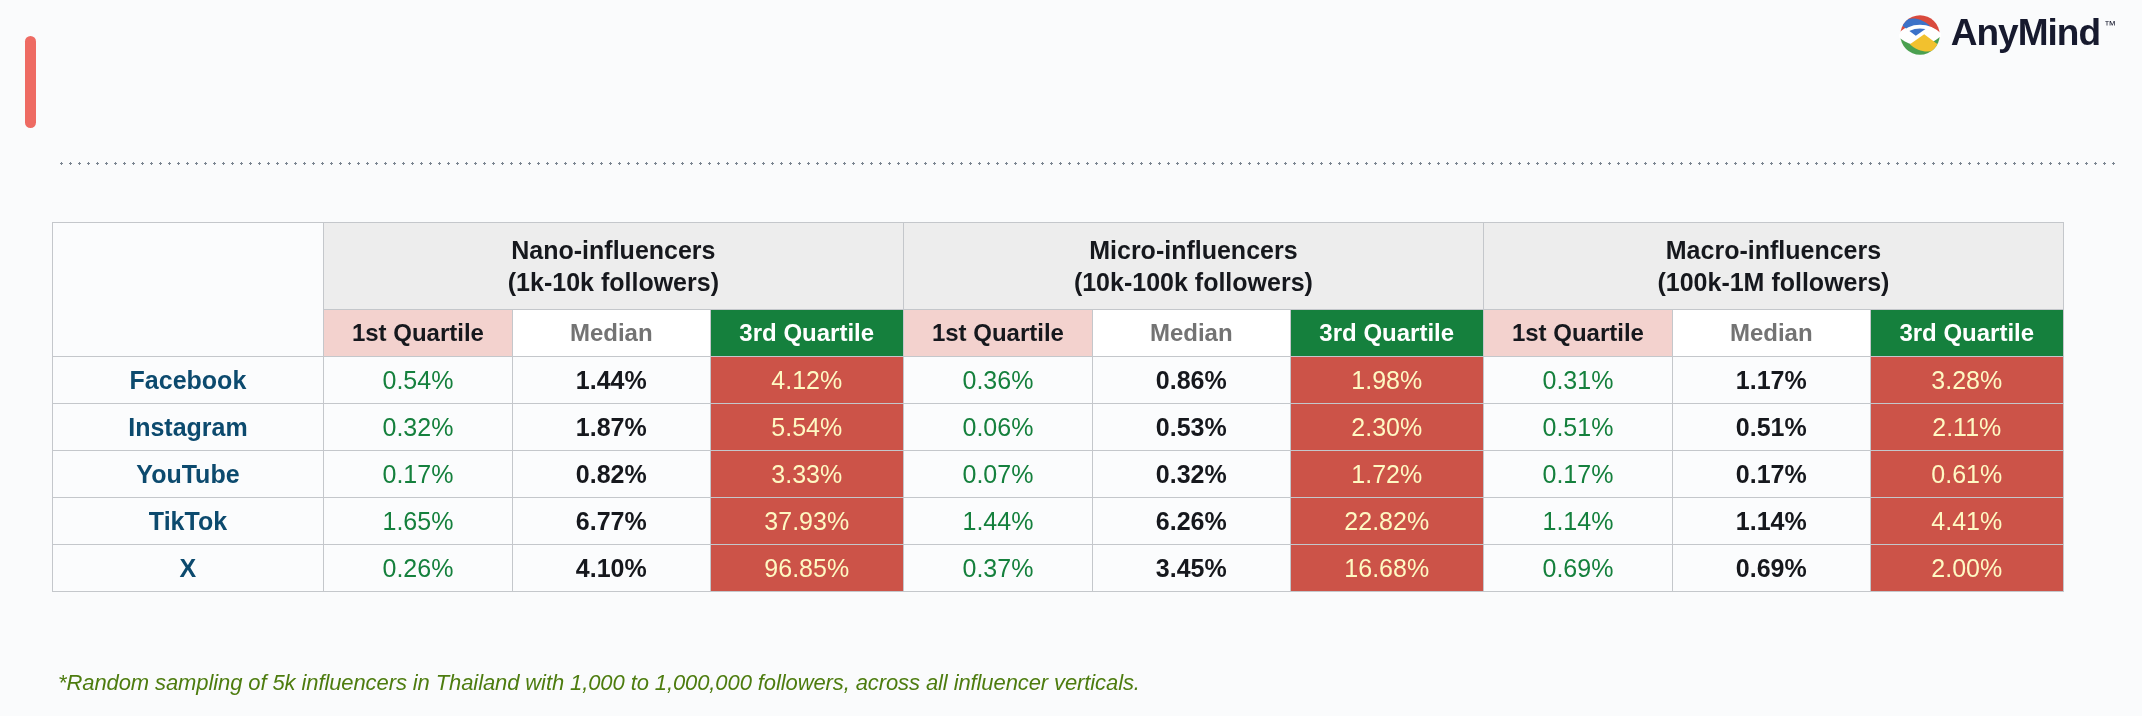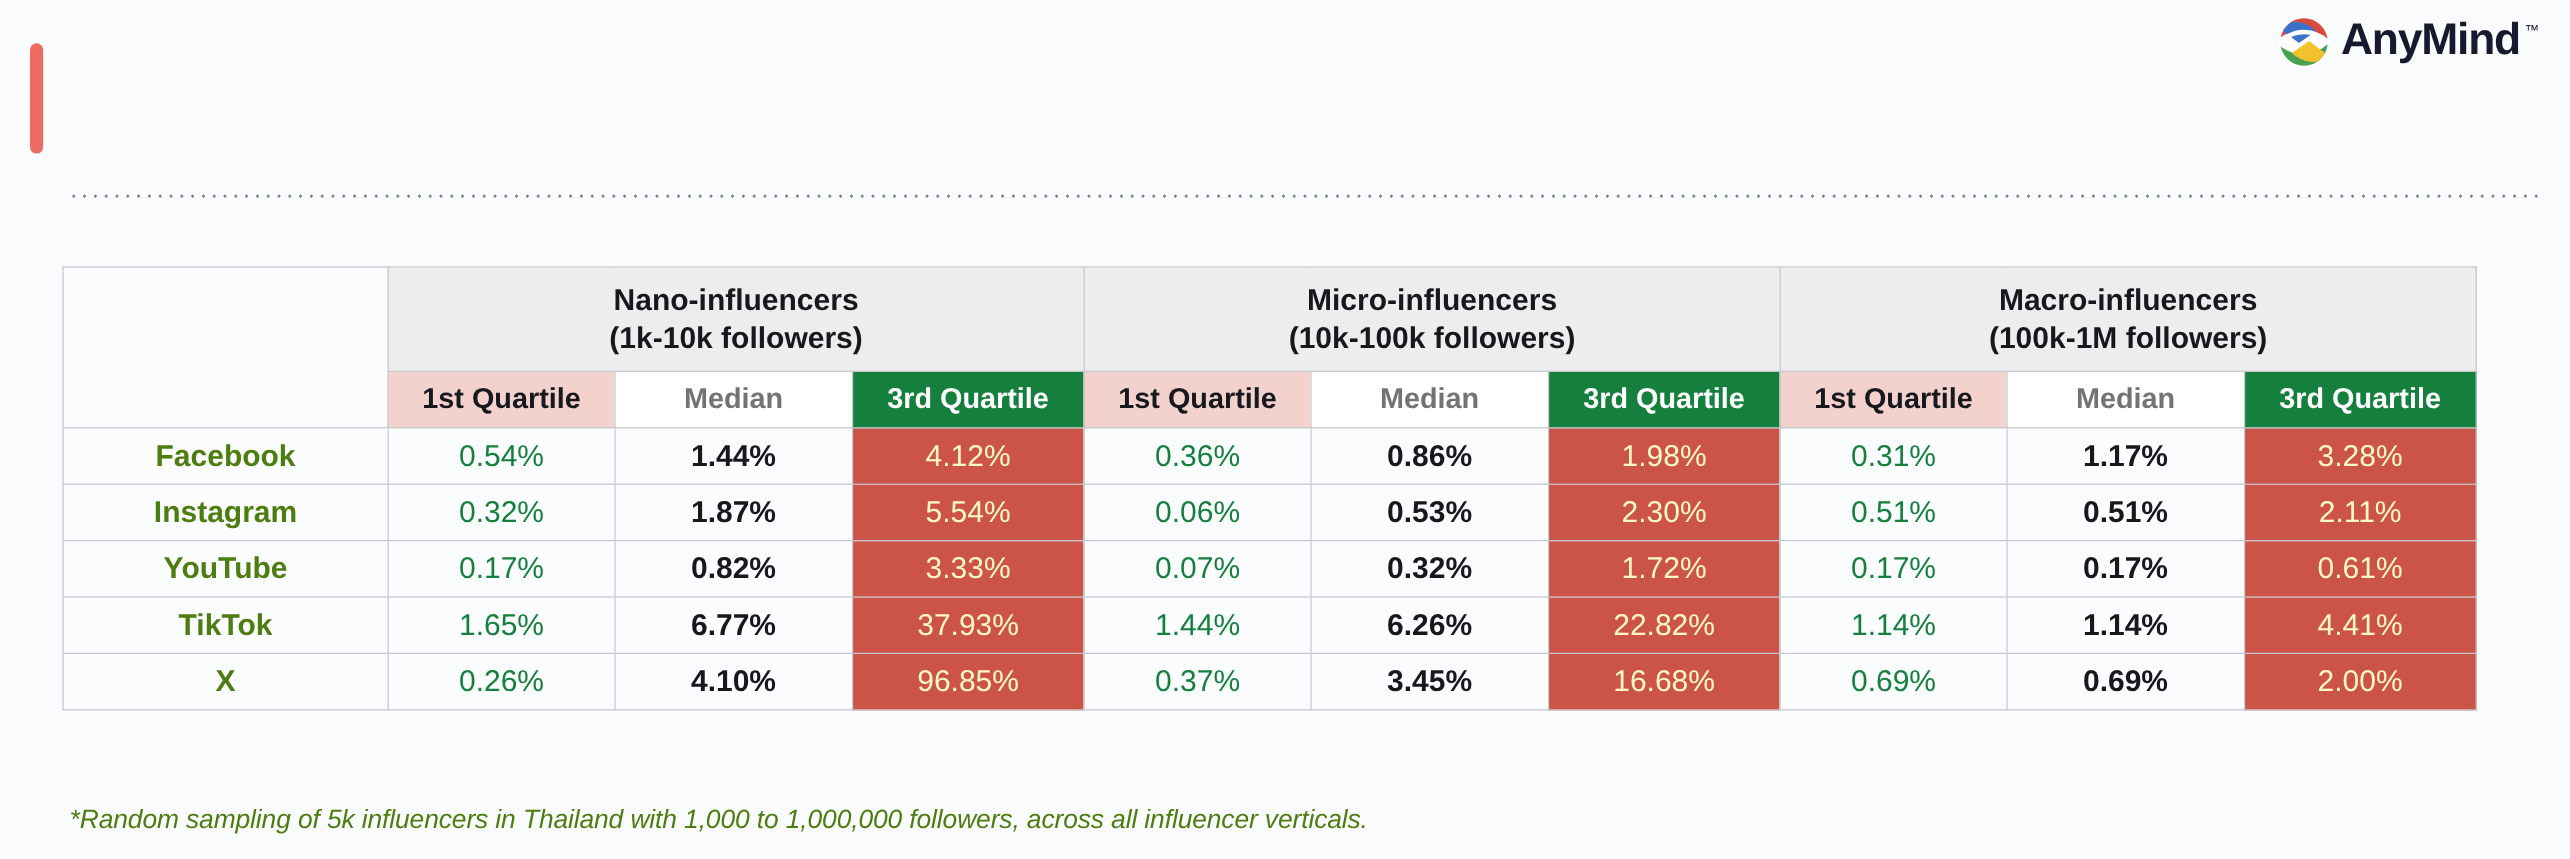--- a/index.html
+++ b/index.html
@@ -136,21 +136,21 @@
   .sub-q1  { background: #F3D2CE; color: #16181D; }
   .sub-med { background: #FFFFFF; color: #737373; }
   .sub-q3  { background: #15803d; color: #FFFFFF; }
 
   tbody tr { height: 47px; }
   td.rowlabel {
     text-align: left;
     padding-left: 14px;
     font-size: 25px;
     font-weight: 700;
-    color: #4d7c0f;
+    color: #0c4a6e;
     background: #FBFCFD;
   }
   td.v-q1 {
     font-size: 25px;
     font-weight: 400;
     color: #15803d;
     background: #FBFCFD;
   }
   td.v-med {
     font-size: 25px;

